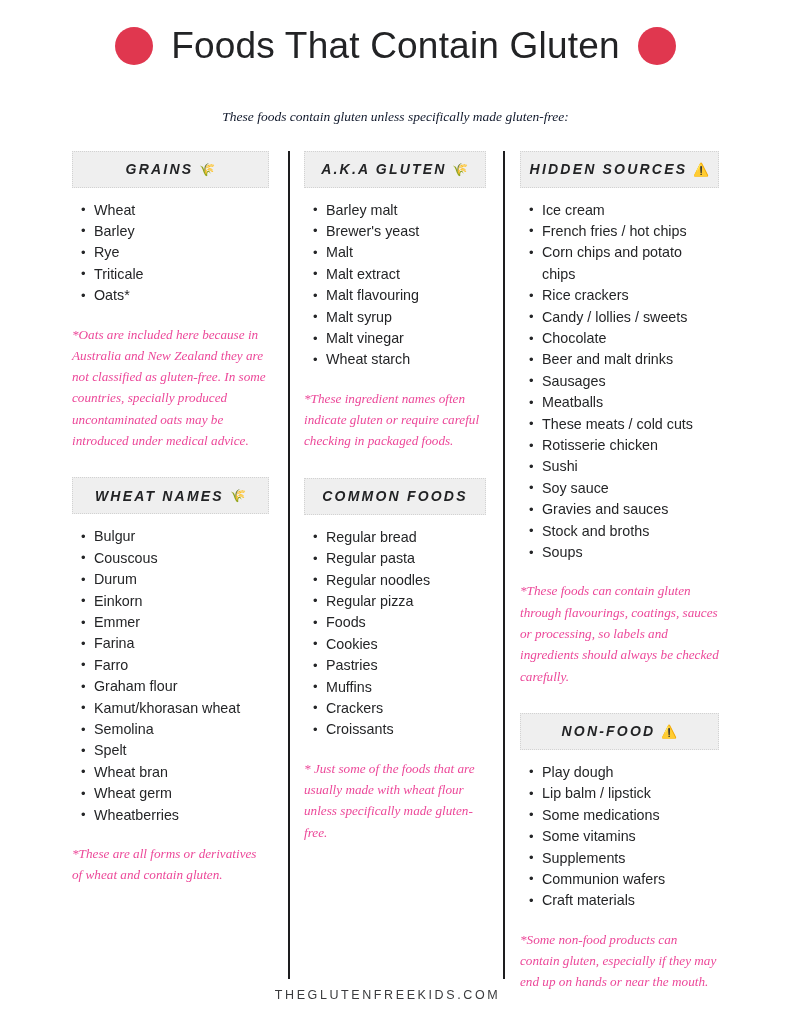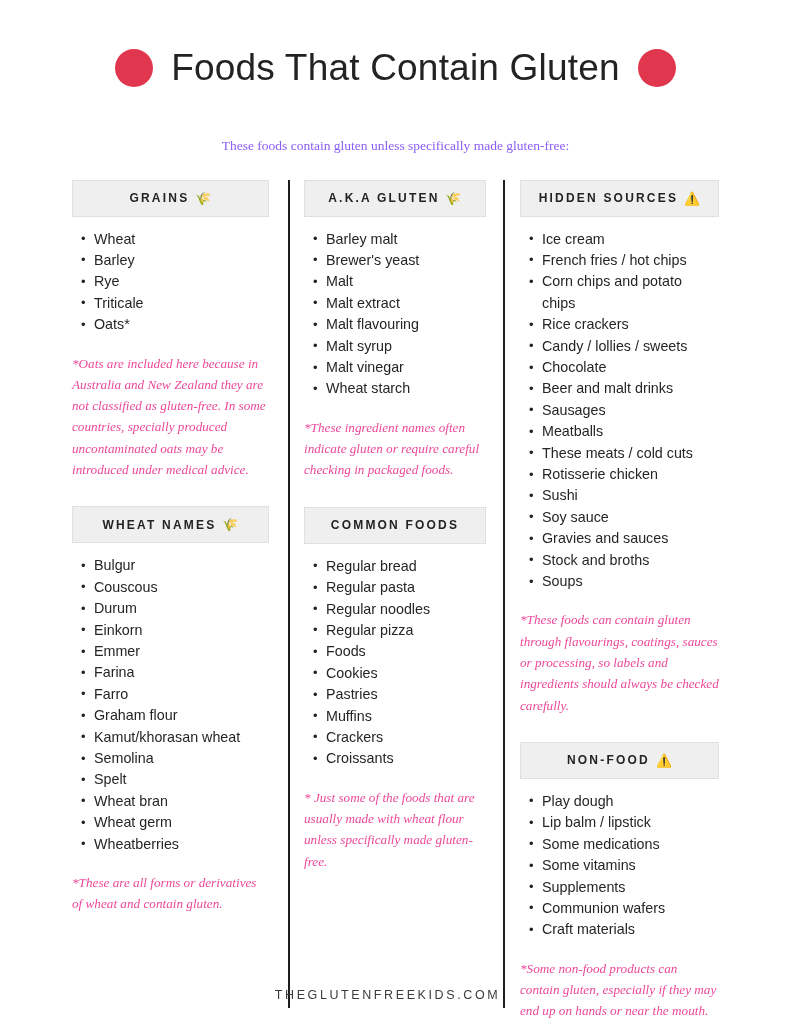--- a/index.html
+++ b/index.html
@@ -12,21 +12,20 @@
     width: 791px;
     height: 1024px;
     background: #ffffff;
     font-family: "Liberation Serif", "DejaVu Serif", serif;
     overflow: hidden;
     box-sizing: border-box;
   }
 
   
   .header {
-    padding-top: 22px;
     text-align: center;
   }
   .title-row {
     display: flex;
     align-items: center;
     justify-content: center;
     gap: 18px;
   }
   .dot {
     width: 38px;
@@ -37,24 +36,25 @@
   }
   .title {
     font-family: "Liberation Sans", "DejaVu Sans", sans-serif;
     font-size: 37px;
     font-weight: 400;
     color: #222325;
     letter-spacing: 0.2px;
     white-space: nowrap;
   }
   .subtitle {
-    margin-top: 24px;
+    margin-top: 17px;
     font-family: "Liberation Serif", "DejaVu Serif", serif;
+    font-style: italic;
     font-size: 13.5px;
-    color: #8b5cf6;
+    color: #0f172a;
   }
 
   
   .columns {
     position: relative;
     display: flex;
     margin-top: 26px;
     padding: 0 72px;
     box-sizing: border-box;
     align-items: flex-start;
@@ -84,25 +84,26 @@
     box-sizing: border-box;
     height: 37px;
     display: flex;
     align-items: center;
     justify-content: center;
     gap: 6px;
     margin-bottom: 12px;
   }
   .sec-head .sec-title {
     font-family: "Liberation Sans", "DejaVu Sans", sans-serif;
-    font-size: 12px;
+    font-size: 14px;
     font-weight: 700;
     letter-spacing: 2.2px;
     color: #222325;
     white-space: nowrap;
+    font-style: italic;
   }
   .sec-head .sec-emoji {
     font-size: 13px;
     line-height: 1;
   }
   .sec-wrap { margin-bottom: 0; }
   .sec-wrap + .sec-wrap { margin-top: 26px; }
 
   
   ul.items {

